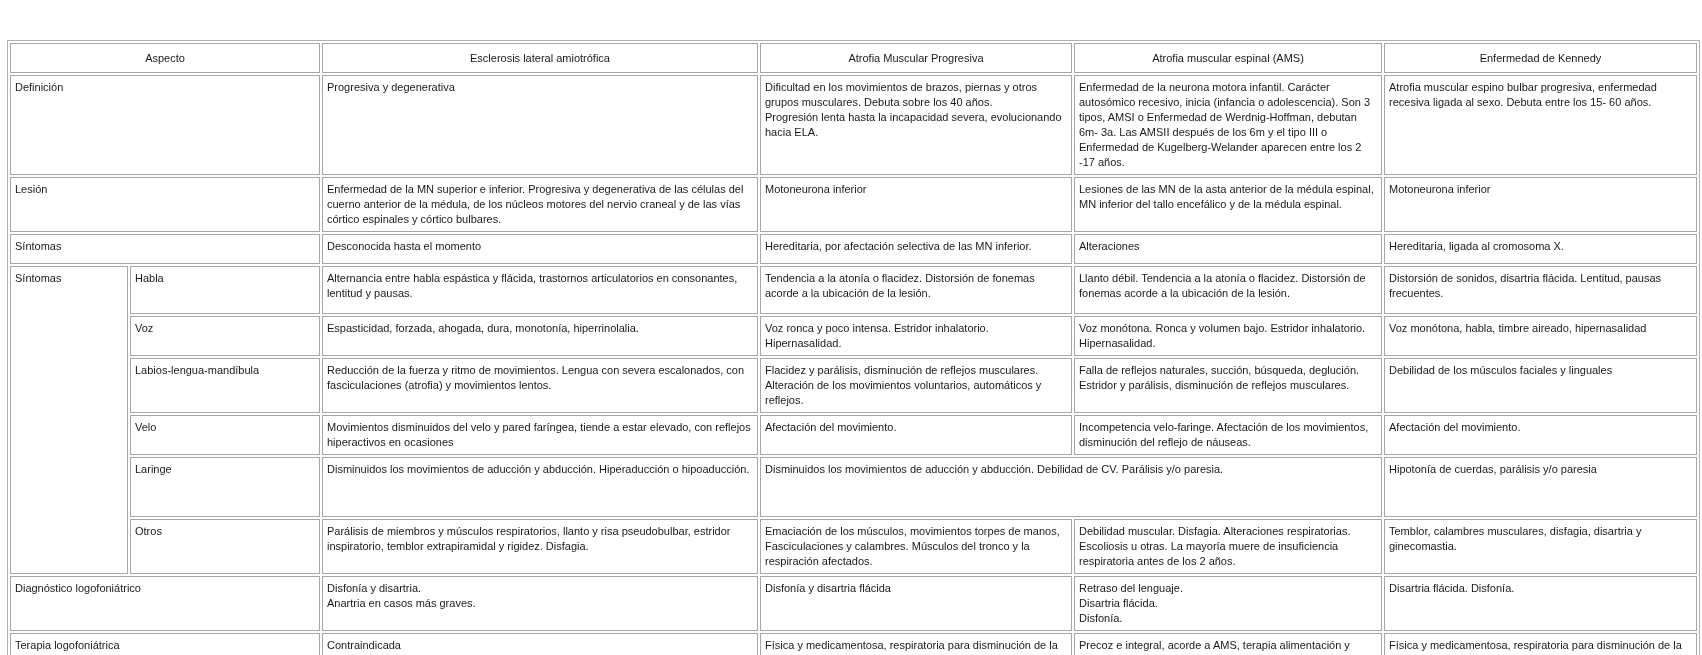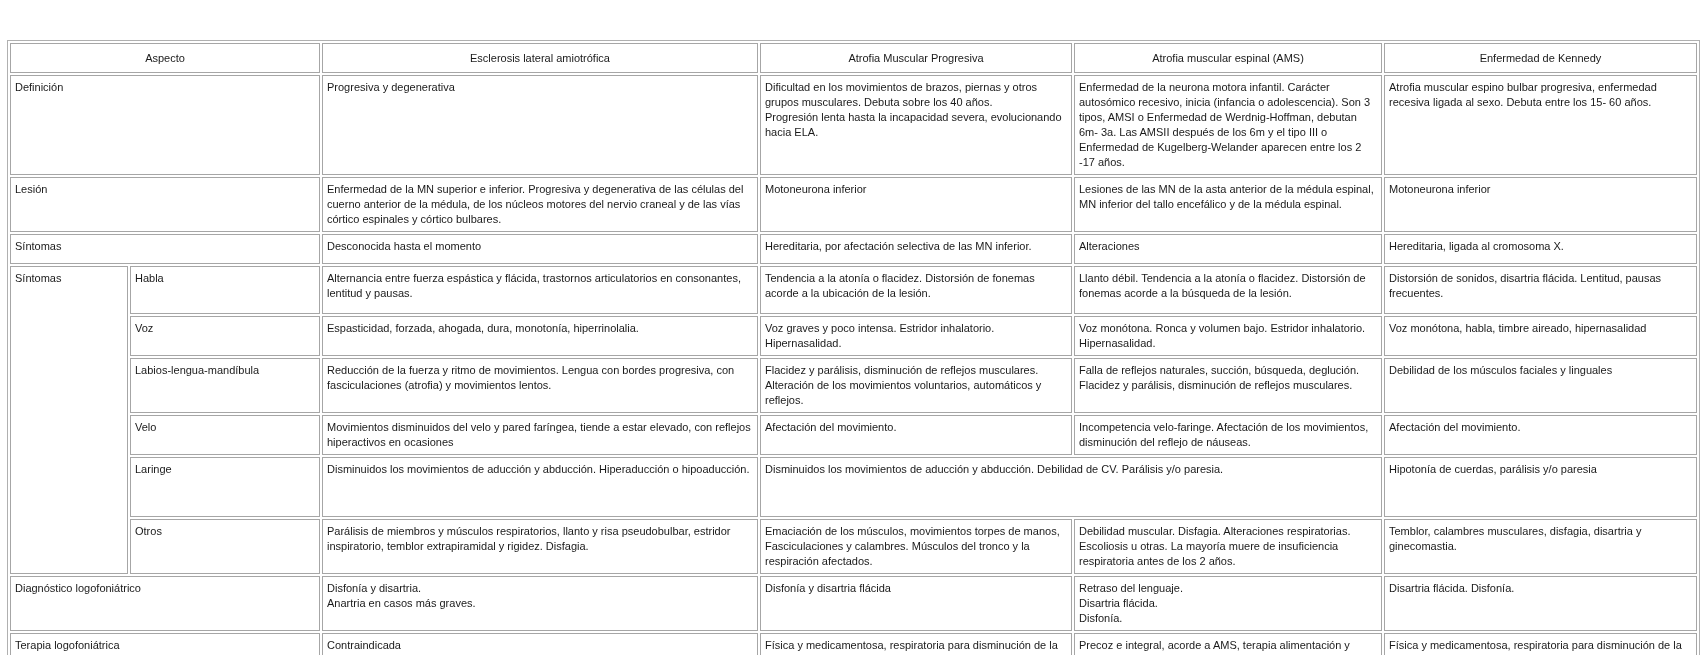--- a/index.html
+++ b/index.html
@@ -102,39 +102,39 @@
       <td colspan="2" class="vmid">Síntomas</td>
       <td>Desconocida hasta el momento</td>
       <td>Hereditaria, por afectación selectiva de las MN inferior.</td>
       <td>Alteraciones</td>
       <td>Hereditaria, ligada al cromosoma X.</td>
     </tr>
 
     <tr style="height:48px">
       <td rowspan="6" class="vmid">Síntomas</td>
       <td>Habla</td>
-      <td>Alternancia entre fuerza espástica y flácida, trastornos articulatorios en consonantes, lentitud y pausas.</td>
+      <td>Alternancia entre habla espástica y flácida, trastornos articulatorios en consonantes, lentitud y pausas.</td>
       <td>Tendencia a la atonía o flacidez. Distorsión de fonemas acorde a la ubicación de la lesión.</td>
-      <td>Llanto débil. Tendencia a la atonía o flacidez. Distorsión de fonemas acorde a la búsqueda de la lesión.</td>
+      <td>Llanto débil. Tendencia a la atonía o flacidez. Distorsión de fonemas acorde a la ubicación de la lesión.</td>
       <td>Distorsión de sonidos, disartria flácida. Lentitud, pausas frecuentes.</td>
     </tr>
 
     <tr style="height:32px">
       <td>Voz</td>
       <td>Espasticidad, forzada, ahogada, dura, monotonía, hiperrinolalia.</td>
-      <td>Voz graves y poco intensa. Estridor inhalatorio. Hipernasalidad.</td>
+      <td>Voz ronca y poco intensa. Estridor inhalatorio. Hipernasalidad.</td>
       <td>Voz monótona. Ronca y volumen bajo. Estridor inhalatorio. Hipernasalidad.</td>
       <td>Voz monótona, habla, timbre aireado, hipernasalidad</td>
     </tr>
 
     <tr style="height:46px">
       <td>Labios-lengua-mandíbula</td>
-      <td>Reducción de la fuerza y ritmo de movimientos. Lengua con bordes progresiva, con fasciculaciones (atrofia) y movimientos lentos.</td>
+      <td>Reducción de la fuerza y ritmo de movimientos. Lengua con severa escalonados, con fasciculaciones (atrofia) y movimientos lentos.</td>
       <td>Flacidez y parálisis, disminución de reflejos musculares. Alteración de los movimientos voluntarios, automáticos y reflejos.</td>
-      <td>Falla de reflejos naturales, succión, búsqueda, deglución. Flacidez y parálisis, disminución de reflejos musculares.</td>
+      <td>Falla de reflejos naturales, succión, búsqueda, deglución. Estridor y parálisis, disminución de reflejos musculares.</td>
       <td>Debilidad de los músculos faciales y linguales</td>
     </tr>
 
     <tr style="height:40px">
       <td>Velo</td>
       <td>Movimientos disminuidos del velo y pared faríngea, tiende a estar elevado, con reflejos hiperactivos en ocasiones</td>
       <td>Afectación del movimiento.</td>
       <td class="just">Incompetencia velo-faringe. Afectación de los movimientos, disminución del reflejo de náuseas.</td>
       <td>Afectación del movimiento.</td>
     </tr>

